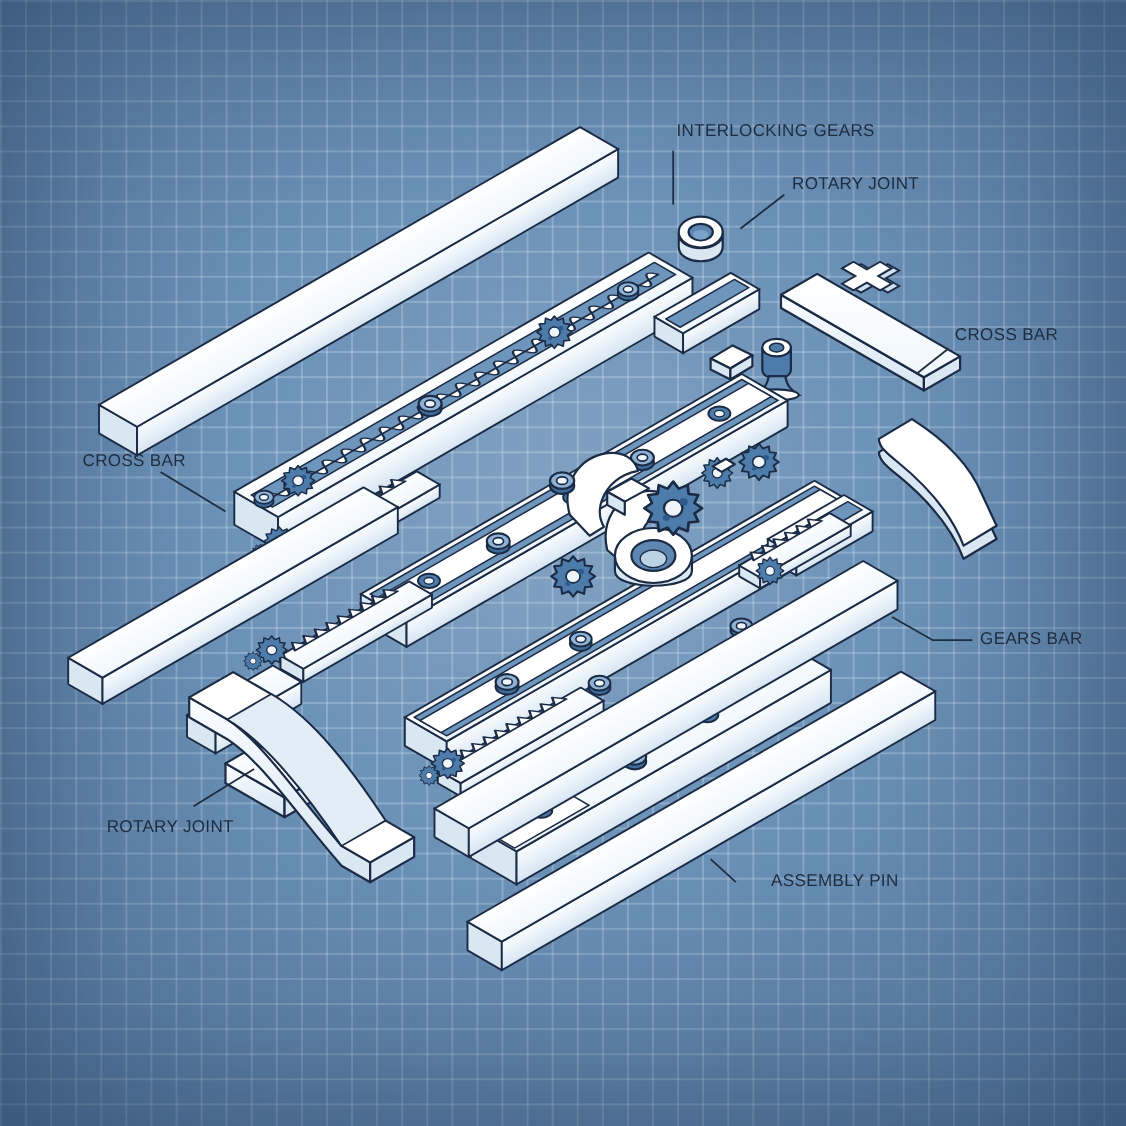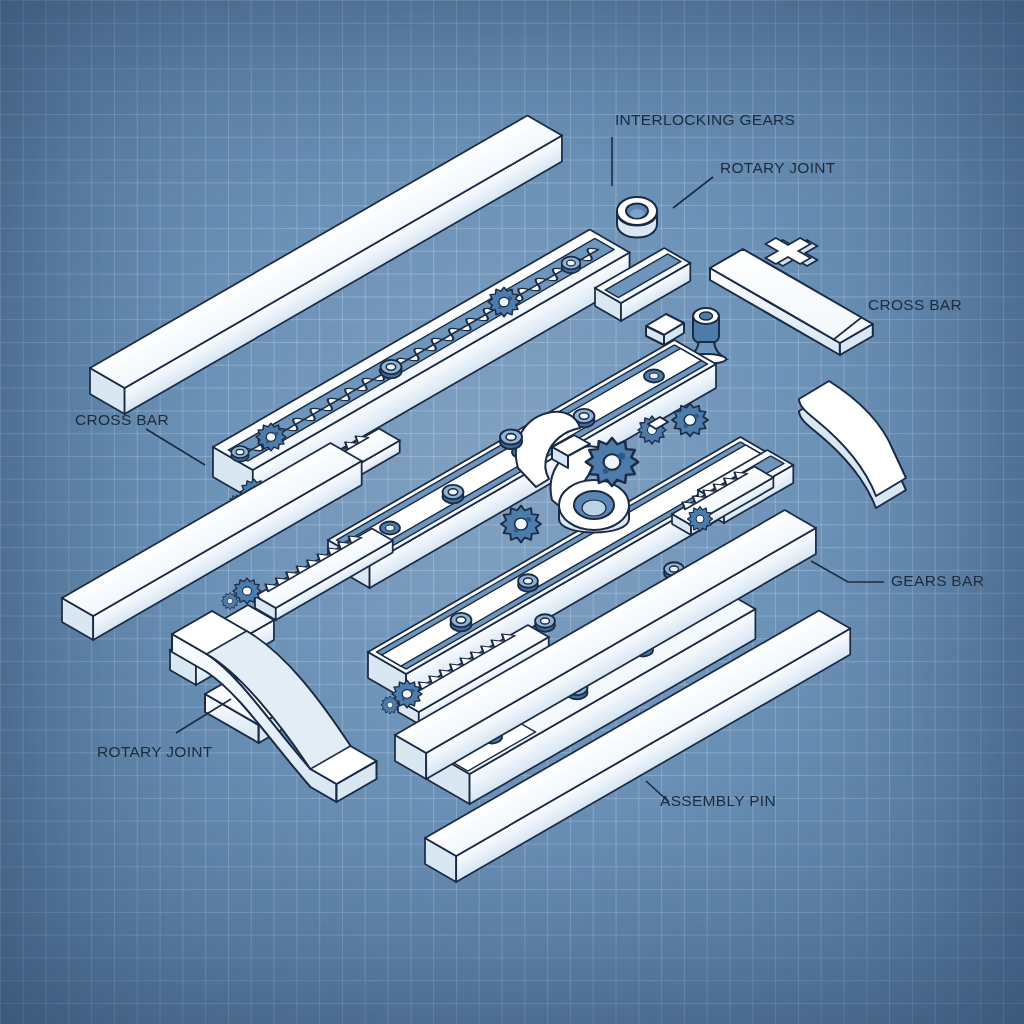--- a/index.html
+++ b/index.html
@@ -358,14 +358,14 @@
     <path class="leader" d="M646,781 L669,802"></path>
   </g>
 </svg>
 
 <div class="lbl" style="left:615px;top:111px">INTERLOCKING GEARS</div>
 <div class="lbl" style="left:720px;top:159px">ROTARY JOINT</div>
 <div class="lbl" style="left:868px;top:296px">CROSS BAR</div>
 <div class="lbl" style="left:75px;top:411px">CROSS BAR</div>
 <div class="lbl" style="left:891px;top:572px">GEARS BAR</div>
 <div class="lbl" style="left:97px;top:743px">ROTARY JOINT</div>
-<div class="lbl" style="left:660px;top:792px">ASSEMBLY PIN</div>
+<div class="lbl" style="left:701px;top:792px">ASSEMBLY PIN</div>
 </div>
 
 </body></html>

